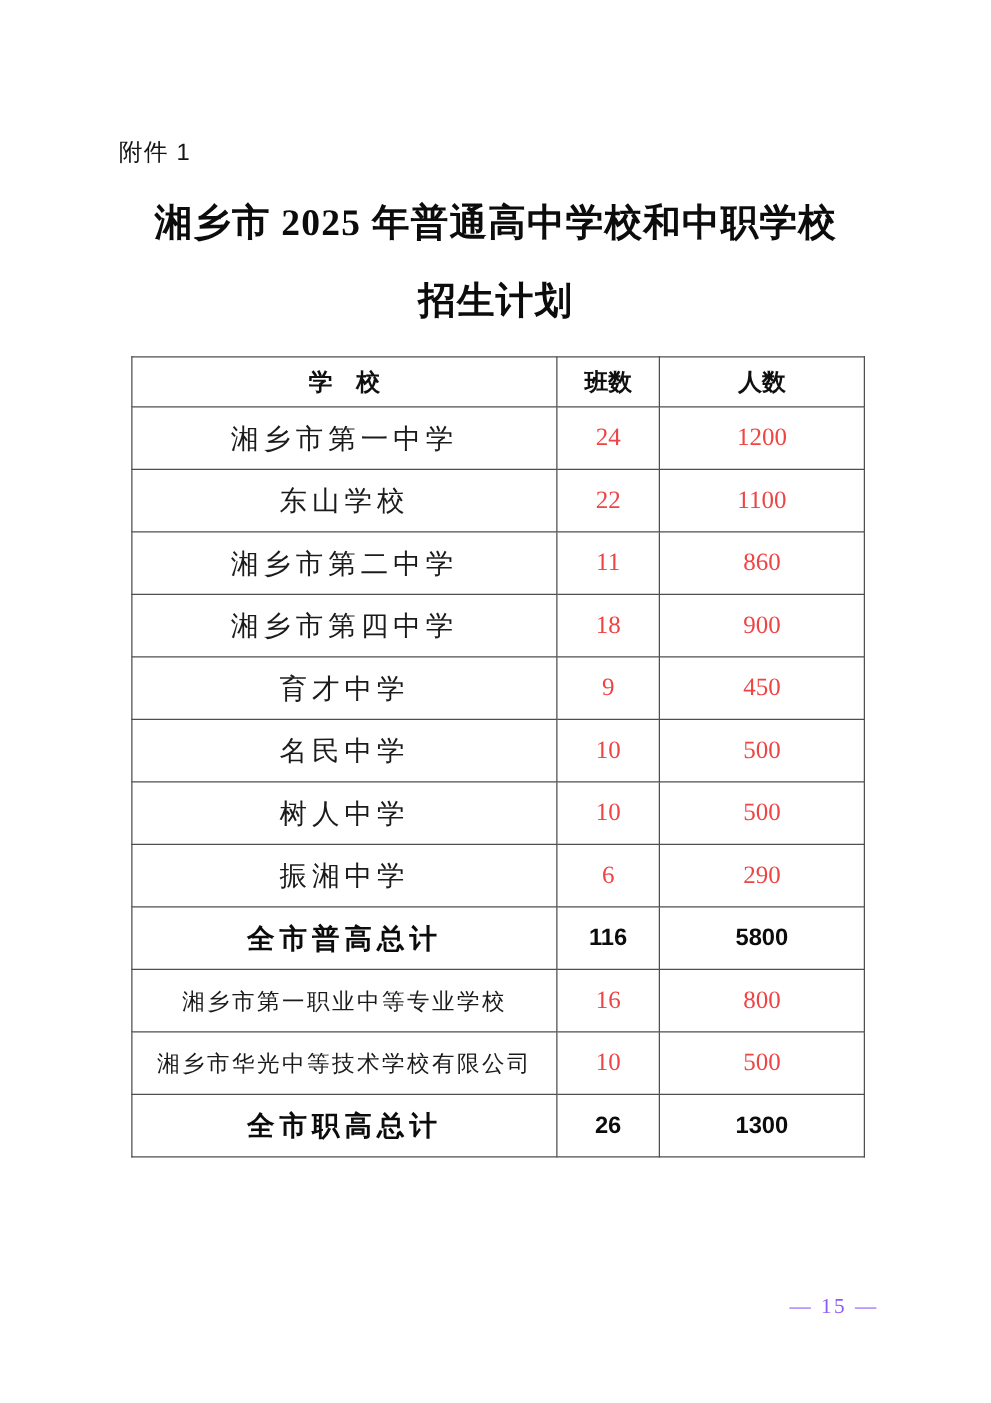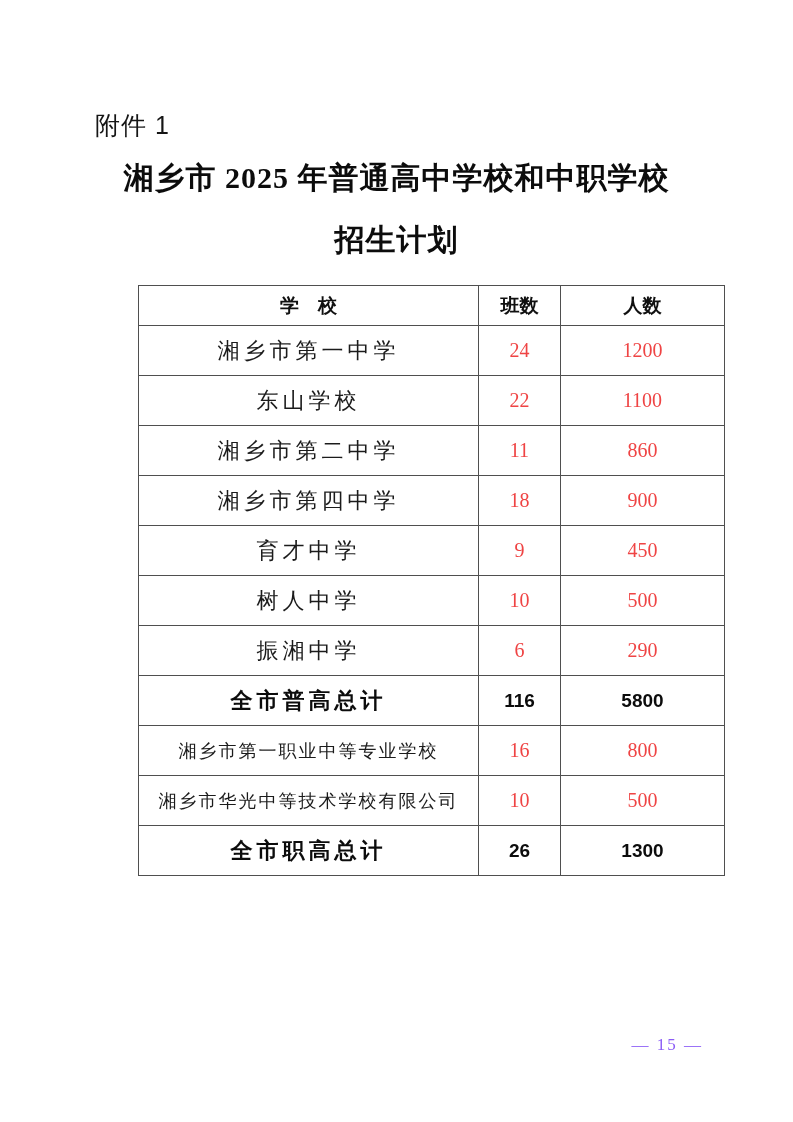--- a/index.html
+++ b/index.html
@@ -13,21 +13,21 @@
     height: 1122px;
     background: #ffffff;
     color: #111111;
     font-family: "Liberation Serif", serif;
     overflow: hidden;
   }
   .attachment-label {
     position: absolute;
     left: 95px;
     top: 109px;
-    font-size: 25px;
+    font-size: 19px;
     letter-spacing: 1px;
     font-family: "Liberation Sans", sans-serif;
     color: #151515;
   }
   .doc-title {
     position: absolute;
     left: 0;
     width: 100%;
     text-align: center;
     font-weight: 700;
@@ -40,21 +40,20 @@
   .doc-title.line2 { top: 220px; }
 
   table.enroll {
     position: absolute;
     left: 105px;
     top: 285px;
     width: 586px;
     border-collapse: collapse;
     table-layout: fixed;
     color: #161616;
-    margin-left: 33px;
   }
   table.enroll th,
   table.enroll td {
     border: 1px solid #4f4f4f;
     text-align: center;
     vertical-align: middle;
     padding: 0 2px;
     overflow: hidden;
     white-space: nowrap;
   }
@@ -146,20 +145,25 @@
         <td class="cell-school">湘乡市第四中学</td>
         <td class="cell-num">18</td>
         <td class="cell-num">900</td>
       </tr>
       <tr>
         <td class="cell-school">育才中学</td>
         <td class="cell-num">9</td>
         <td class="cell-num">450</td>
       </tr>
       <tr>
+        <td class="cell-school">名民中学</td>
+        <td class="cell-num">10</td>
+        <td class="cell-num">500</td>
+      </tr>
+      <tr>
         <td class="cell-school">树人中学</td>
         <td class="cell-num">10</td>
         <td class="cell-num">500</td>
       </tr>
       <tr>
         <td class="cell-school">振湘中学</td>
         <td class="cell-num">6</td>
         <td class="cell-num">290</td>
       </tr>
       <tr class="total-row">

